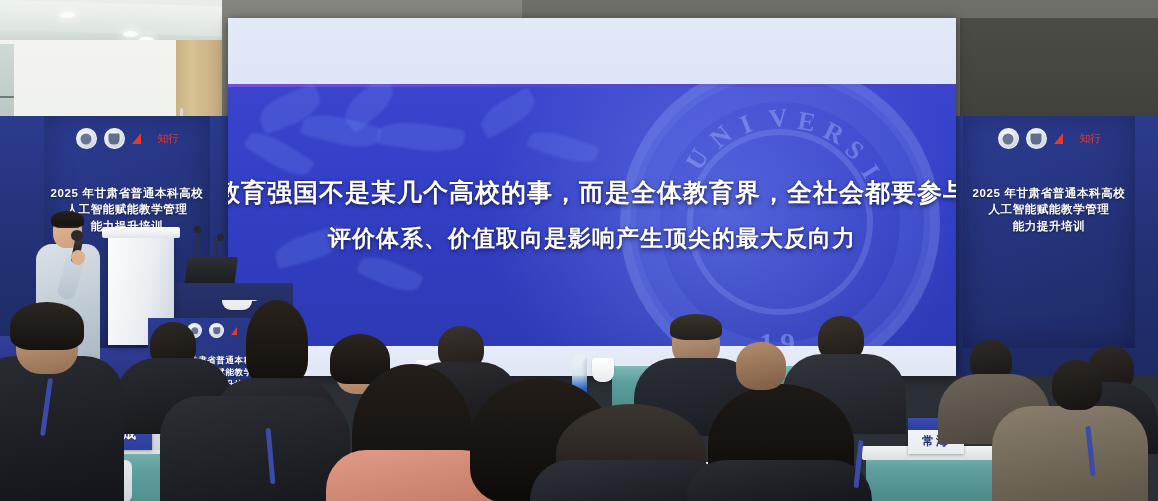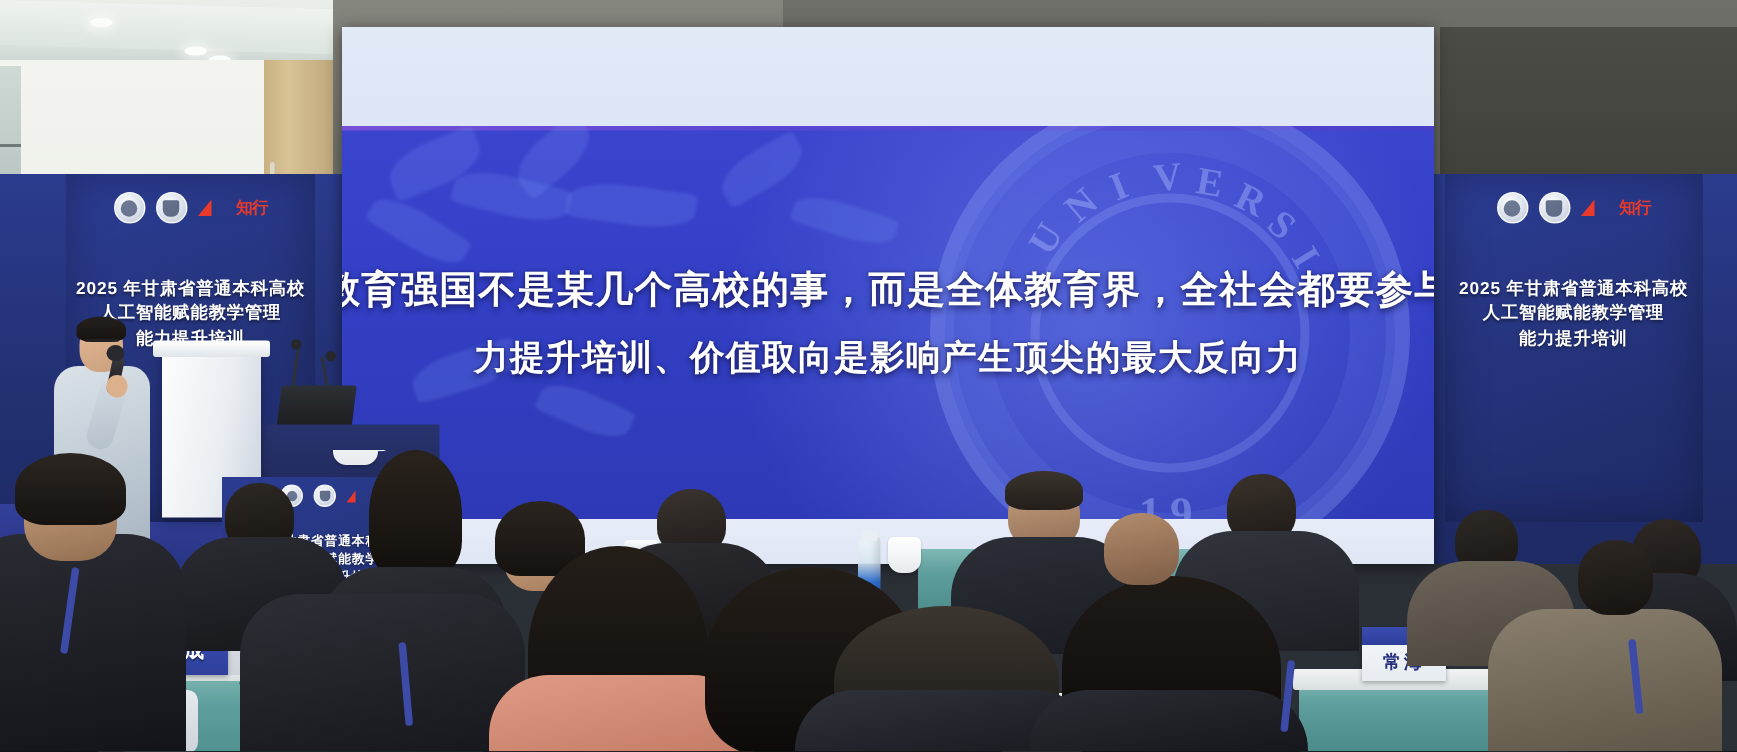--- a/index.html
+++ b/index.html
@@ -109,21 +109,21 @@
   }
   .logo-red{
     flex:none;display:flex;align-items:center;gap:1px;
   }
   .logo-red-mark{
     width:0;height:0;
     border-left:9px solid transparent;
     border-bottom:11px solid #e8392b;
   }
   .logo-red-text{
-    color:#e8392b;font-weight:700;letter-spacing:-.5px;
+    color:#e8392b;font-weight:400;letter-spacing:-.5px;
     font-family:"DejaVu Sans",sans-serif;
     margin-left:16px;
   }
   .banner-title{
     width:100%;text-align:center;color:#ffffff;font-weight:700;
     letter-spacing:.6px;line-height:1.42;
     text-shadow:0 1px 2px rgba(0,0,0,.5);
   }
 
   
@@ -450,21 +450,21 @@
       <div class="leaf-wm" style="left:16px;top:58px;width:70px;height:24px;transform:rotate(32deg);"></div>
       <div class="leaf-wm" style="left:112px;top:6px;width:58px;height:28px;transform:rotate(-40deg);"></div>
       <div class="leaf-wm" style="left:150px;top:40px;width:86px;height:26px;transform:rotate(8deg);"></div>
       <div class="leaf-wm" style="left:46px;top:150px;width:72px;height:26px;transform:rotate(-16deg);"></div>
       <div class="leaf-wm" style="left:130px;top:178px;width:64px;height:24px;transform:rotate(24deg);"></div>
       <div class="leaf-wm" style="left:250px;top:16px;width:60px;height:26px;transform:rotate(-30deg);"></div>
       <div class="leaf-wm" style="left:300px;top:52px;width:70px;height:22px;transform:rotate(18deg);"></div>
 
       <div class="slide-lines">
         <div class="slide-line l1">教育强国不是某几个高校的事，而是全体教育界，全社会都要参与</div>
-        <div class="slide-line l2">力提升培训、价值取向是影响产生顶尖的最大反向力</div>
+        <div class="slide-line l2">评价体系、价值取向是影响产生顶尖的最大反向力</div>
       </div>
     </div>
 
     <div class="screen-bottom-white"></div>
   </div>
 
   <div class="desk-mic"></div>
   <div class="desk-mic-head" style="left:194px;top:226px;"></div>
   <div class="desk-mic2"></div>
   <div class="desk-mic-head" style="left:217px;top:234px;"></div>

